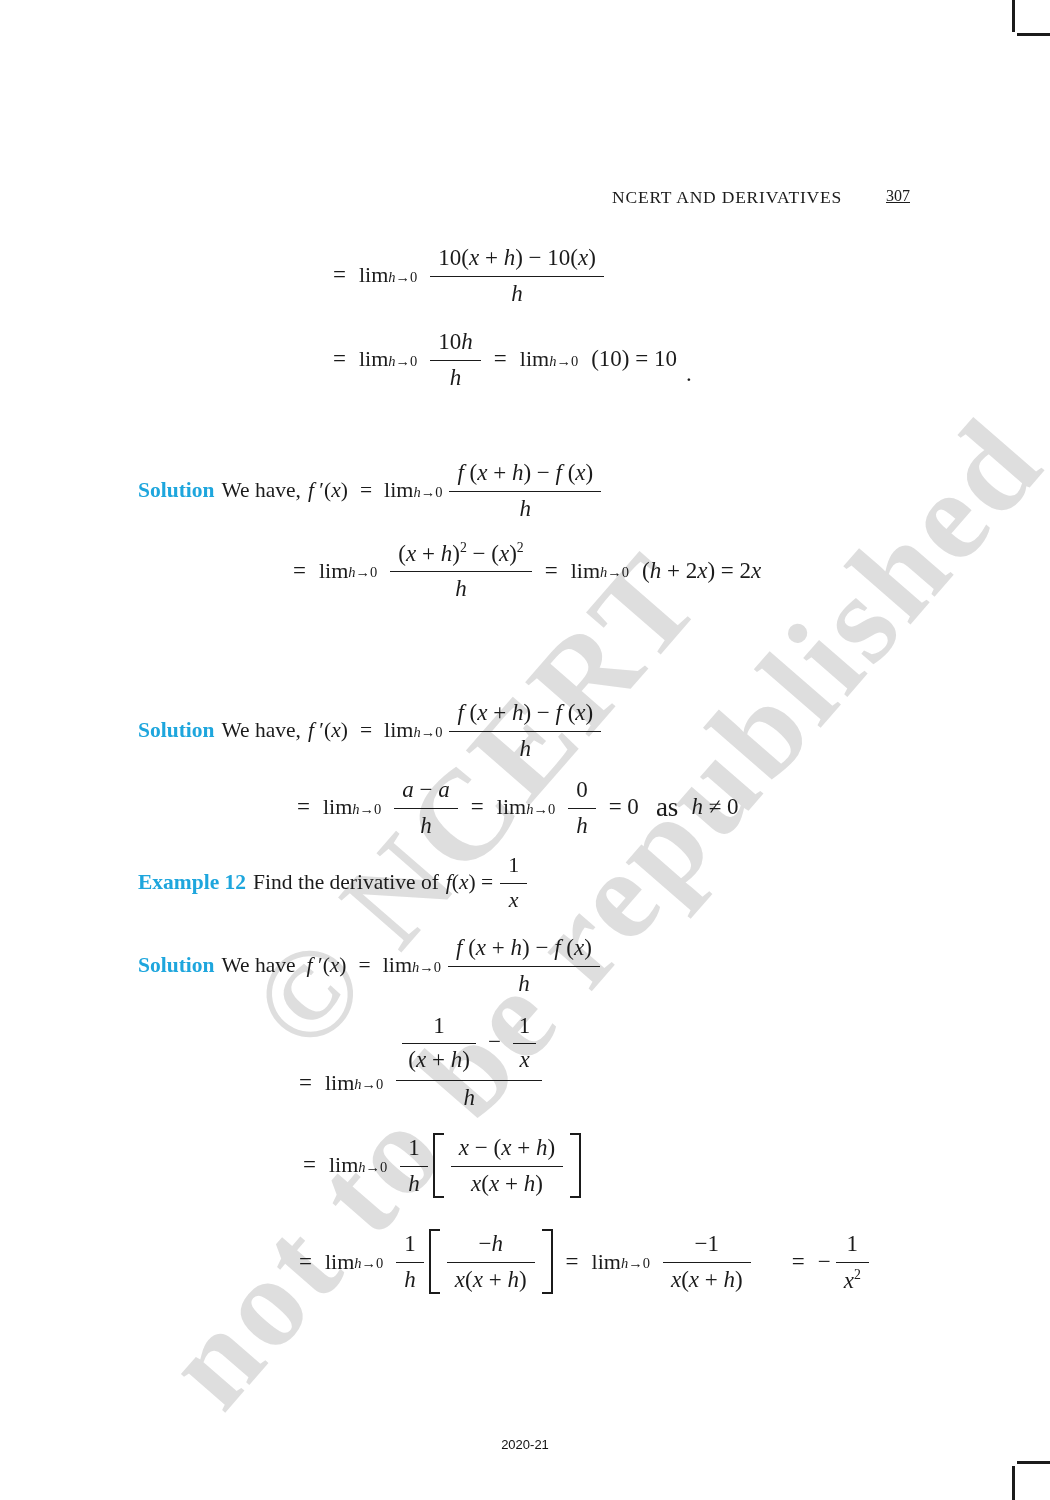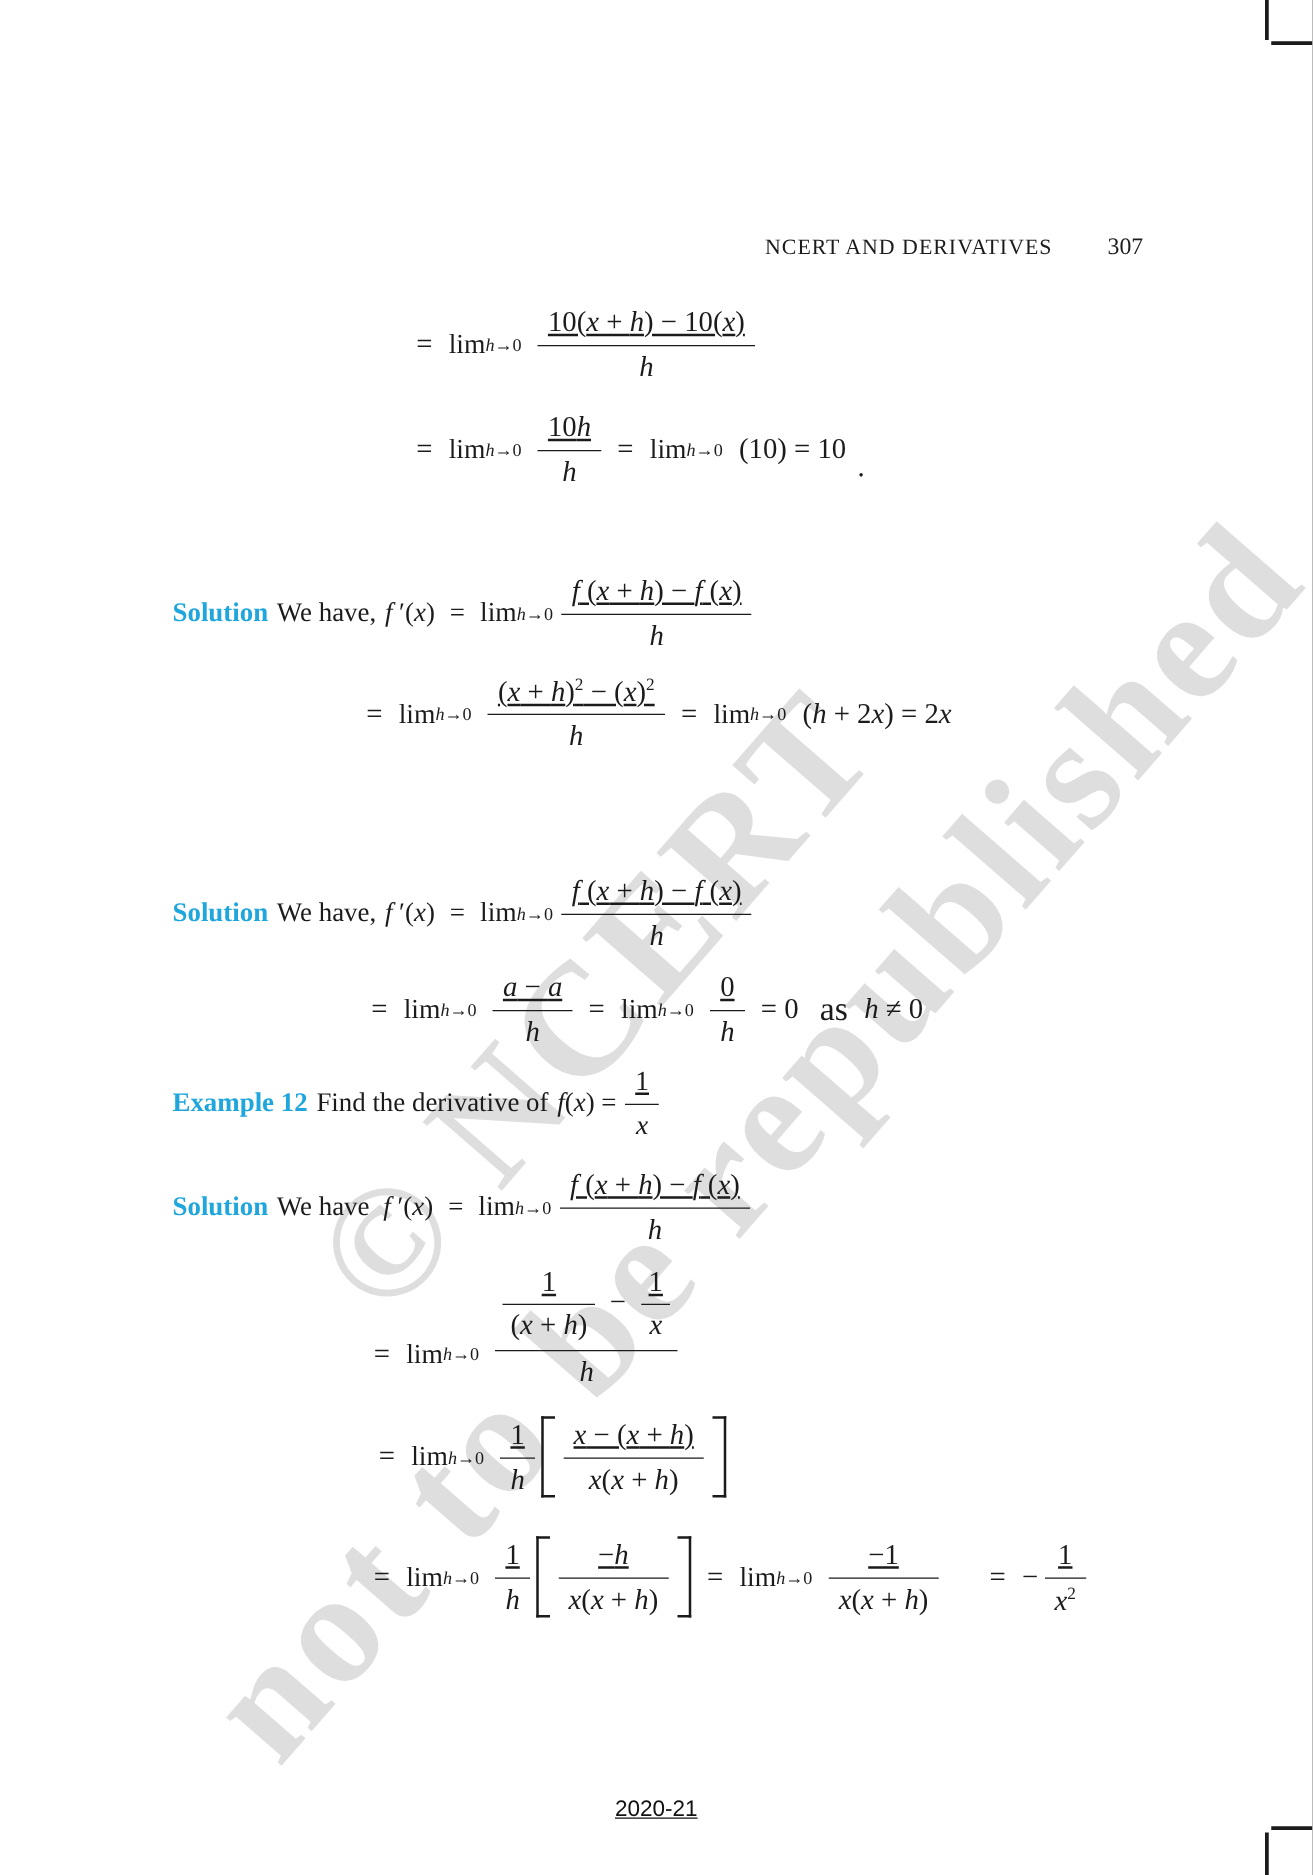--- a/index.html
+++ b/index.html
@@ -1,55 +1,55 @@
 <!DOCTYPE html>
 <html><head>
 <meta charset="utf-8">
 <style>
   html,body{margin:0;padding:0;background:#888;}
   .page{position:relative;width:1050px;height:1500px;background:#ffffff;overflow:hidden;
         font-family:"Liberation Serif","DejaVu Serif",serif;color:#1b1b1b;margin:0 auto;}
   
   .hd-title{position:absolute;left:612px;top:187px;font-size:17.5px;letter-spacing:.8px;}
-  .hd-page{position:absolute;left:886px;top:187px;font-size:19px;}
+  .hd-page{position:absolute;left:886px;top:187px;font-size:16px;text-decoration:underline;}
   
   .wm{position:absolute;left:-160px;top:688px;width:1400px;transform:rotate(-49deg);
       text-align:center;font-weight:bold;font-size:128px;line-height:1.32;letter-spacing:5px;
       color:rgba(135,135,135,0.28);white-space:nowrap;pointer-events:none;z-index:0;}
   
   .para{position:absolute;left:138px;width:780px;font-size:21.5px;line-height:1.55;
         text-align:justify;z-index:1;}
   .line{position:absolute;left:138px;display:flex;align-items:center;column-gap:7px;
         font-size:21.5px;z-index:1;}
   .lbl-ex{color:#1ea6dd;font-weight:bold;}
   
   .eq{position:absolute;display:flex;align-items:center;column-gap:13px;font-size:23px;z-index:1;}
   .m{white-space:pre;}
   .sp-eq{margin:0 5px;}
   .lim{display:inline-flex;flex-direction:row;align-items:center;line-height:1;}
   .lim .ll{font-size:22px;}
   .lim .ls{font-size:14.5px;margin-top:3px;}
   .frac{display:inline-block;text-align:center;line-height:1.12;}
-  .frac .num{display:block;padding:2px 8px 5px;border-bottom:1.7px solid #1b1b1b;white-space:pre;text-decoration:underline;}
+  .frac .num{display:block;padding:2px 8px 5px;border-bottom:1.7px solid #1b1b1b;white-space:pre;}
   .frac .den{display:block;padding:4px 8px 1px;white-space:pre;}
   .numrow{display:flex;align-items:center;justify-content:center;column-gap:12px;
           padding:0 6px 7px;border-bottom:1.7px solid #1b1b1b;}
   .numrow .frac .num{padding:1px 6px 4px;}
   .numrow .frac .den{padding:3px 6px 0;}
   .brgroup{display:flex;align-items:stretch;justify-content:flex-end;}
   .bk{width:9px;border:2px solid #1b1b1b;}
   .bk.l{border-right:none;margin-right:7px;}
   .bk.r{border-left:none;margin-left:7px;}
   .drop{position:relative;top:21px;}
   .lowdot{position:relative;top:15px;margin-left:-4px;}
   sup{font-size:.6em;}
   i{font-style:italic;}
   
   .footer{position:absolute;left:0;top:1437px;width:1050px;text-align:center;
-          font-family:"Liberation Sans","DejaVu Sans",sans-serif;font-size:18px;color:#111;z-index:1;text-decoration:underline;}
+          font-family:"Liberation Sans","DejaVu Sans",sans-serif;font-size:13px;color:#111;z-index:1;}
   .crop{position:absolute;background:#1b1b1b;z-index:2;}
 </style>
 </head>
 <body>
 
 <div class="page">
 
   <div class="wm">
     <div>© NCERT</div>
     <div>not to be republished</div>

